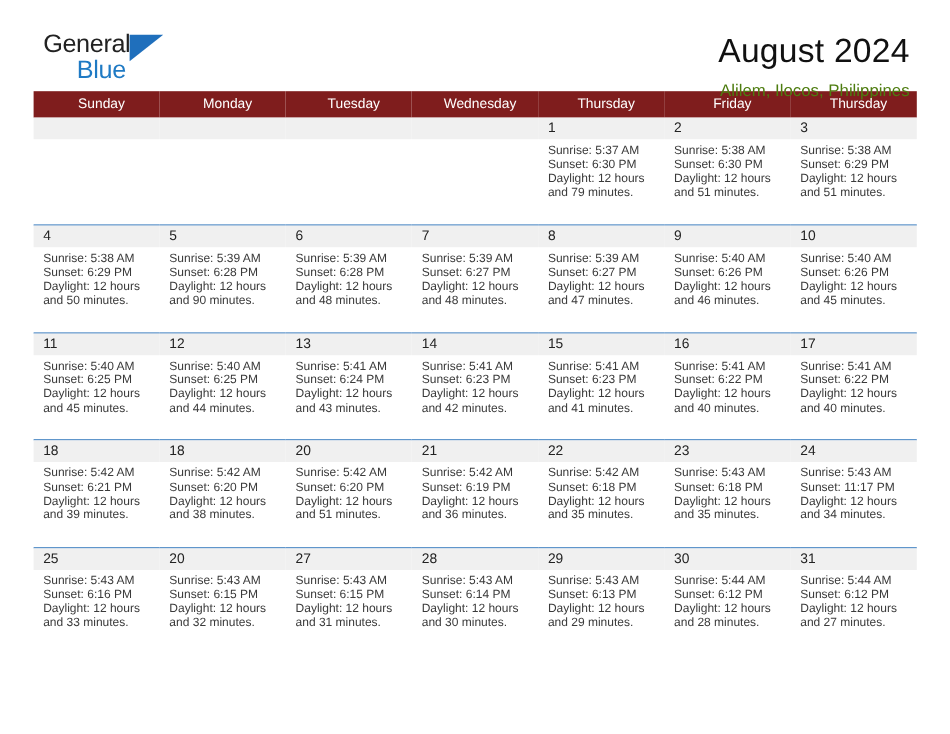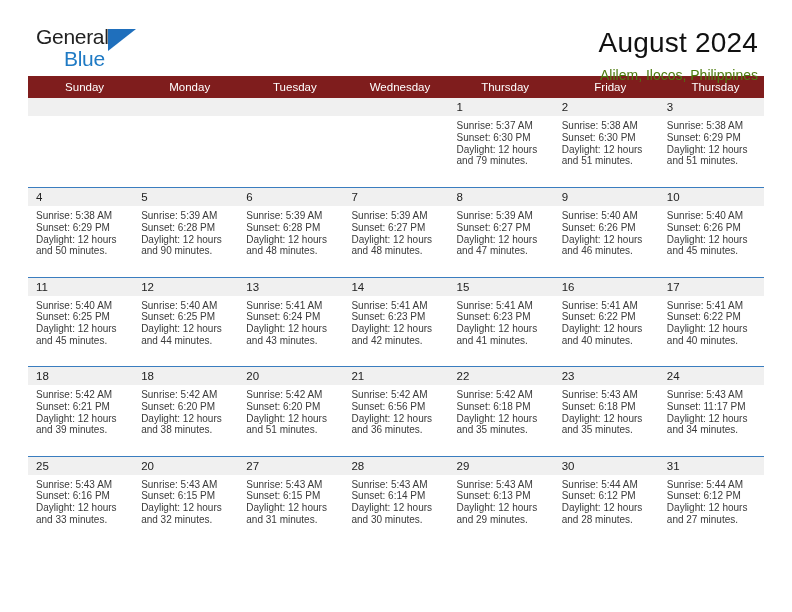--- a/index.html
+++ b/index.html
@@ -354,21 +354,21 @@
               <div>Sunrise: 5:42 AM</div>
               <div>Sunset: 6:20 PM</div>
               <div>Daylight: 12 hours</div>
               <div>and 51 minutes.</div>
             </div>
           </td>
           <td>
             <div class="daynum-band">21</div>
             <div class="day-info">
               <div>Sunrise: 5:42 AM</div>
-              <div>Sunset: 6:56 PM</div>
+              <div>Sunset: 6:19 PM</div>
               <div>Daylight: 12 hours</div>
               <div>and 36 minutes.</div>
             </div>
           </td>
           <td>
             <div class="daynum-band">22</div>
             <div class="day-info">
               <div>Sunrise: 5:42 AM</div>
               <div>Sunset: 6:18 PM</div>
               <div>Daylight: 12 hours</div>

